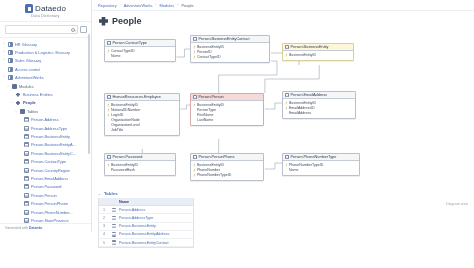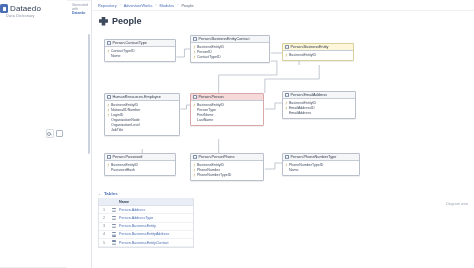--- a/index.html
+++ b/index.html
@@ -6,24 +6,24 @@
   html, body {
     width: 474px; height: 268px;
     font-family: "Liberation Sans", sans-serif;
     background: #ffffff;
     overflow: hidden;
   }
   .app { display: flex; width: 474px; height: 268px; }
 
   
   .sidebar {
-    width: 92px; height: 268px;
+    width: 92px; height: 232px;
     background: #ffffff;
     border-right: 1px solid #e2e5ea;
-    display: flex; flex-direction: row;
+    display: flex; flex-direction: column;
     position: relative;
   }
   .logo-area {
     padding: 4px 0 3px 0;
     text-align: center;
     border-bottom: 1px solid #eef0f3;
   }
   .logo-row { display: flex; align-items: center; justify-content: center; gap: 2px; }
   .logo-mark {
     width: 8px; height: 9px;

